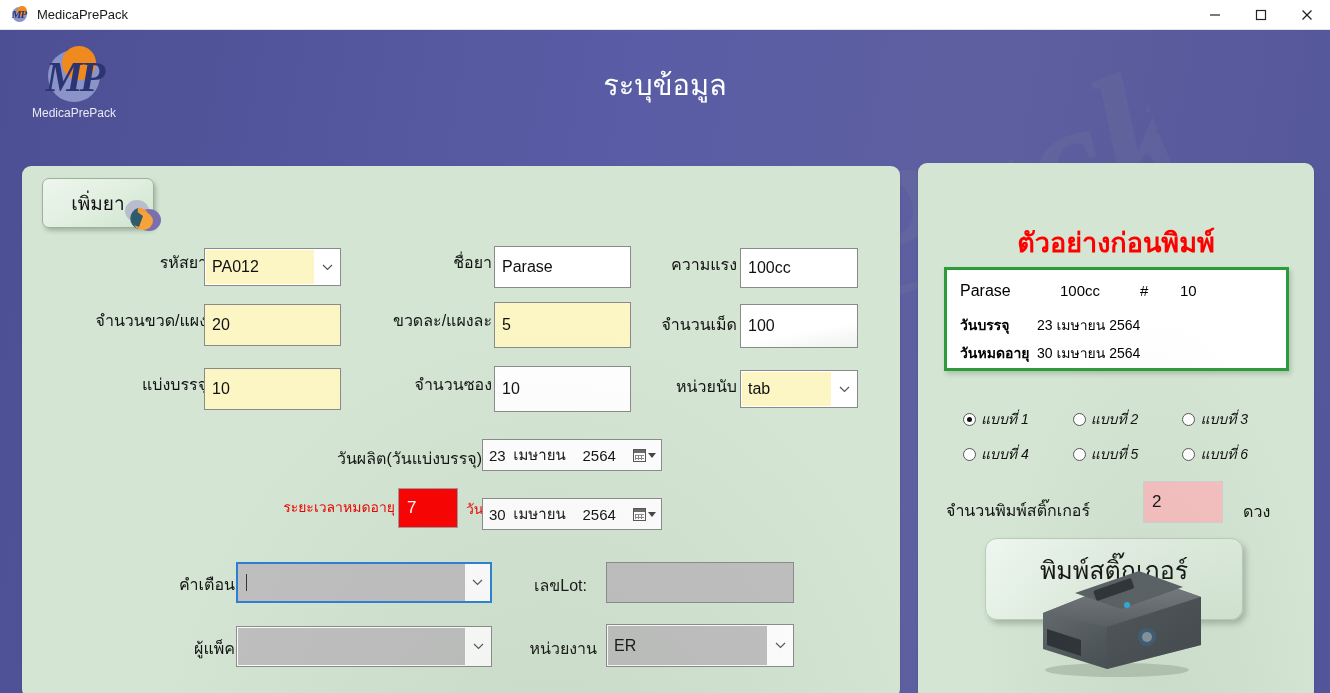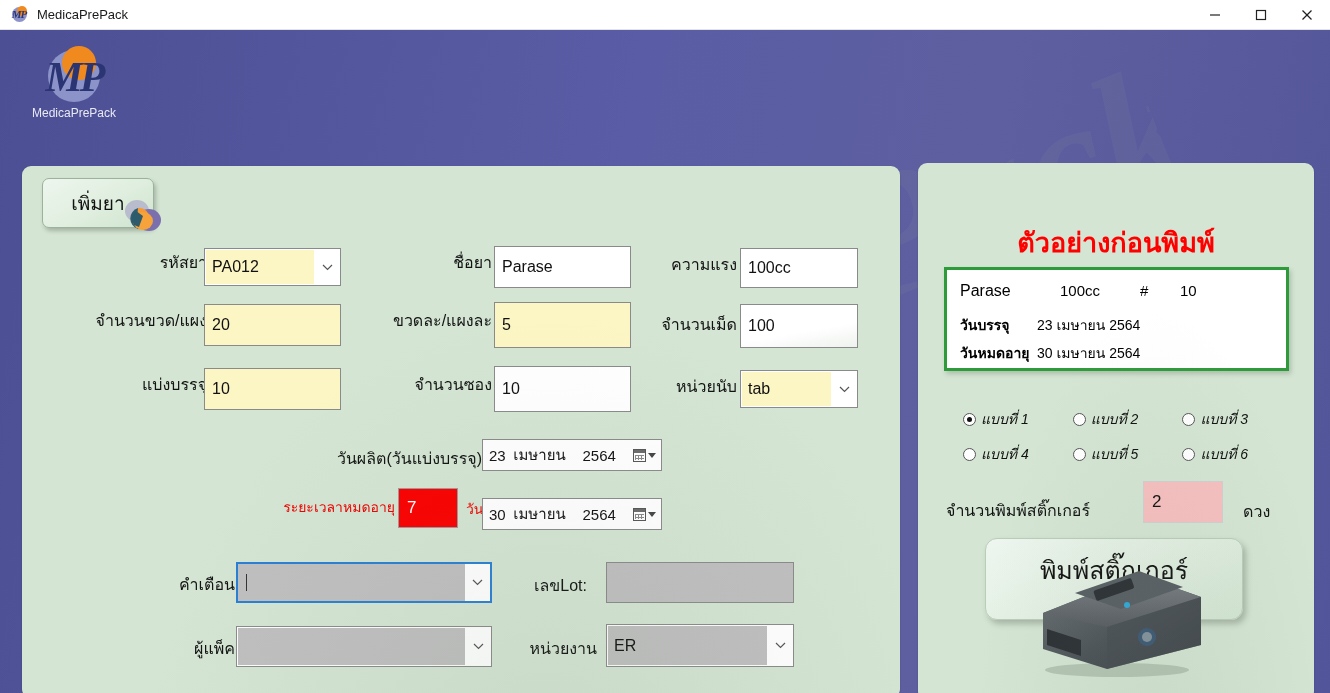--- a/index.html
+++ b/index.html
@@ -259,20 +259,21 @@
 
     <div class="watermark">MedicaPrePack</div>
 
     <div class="logo">
       <div class="lcirc"></div>
         <div class="lcirc2"></div>
       <div class="lmp">MP</div>
       <div class="lname">MedicaPrePack</div>
     </div>
 
+    <div class="pagetitle">ระบุข้อมูล</div>
 
     <div class="panel panel-left">
 
       <div class="addbtn" style="left:20px; top:12px;">
         <span>เพิ่มยา</span>
         <svg class="pillico" viewBox="0 0 44 36">
           <ellipse cx="16" cy="12" rx="12" ry="11" fill="#b9bccd"></ellipse>
           <ellipse cx="28" cy="21" rx="12" ry="11" fill="#7b6fae"></ellipse>
           <path d="M17 30a11 11 0 0 1 0-21 11 11 0 0 1 0 21z" fill="#2f5f6e"></path>
           <path d="M17 9a11 11 0 0 1 10 17l-11-7z" fill="#f59a34"></path>

